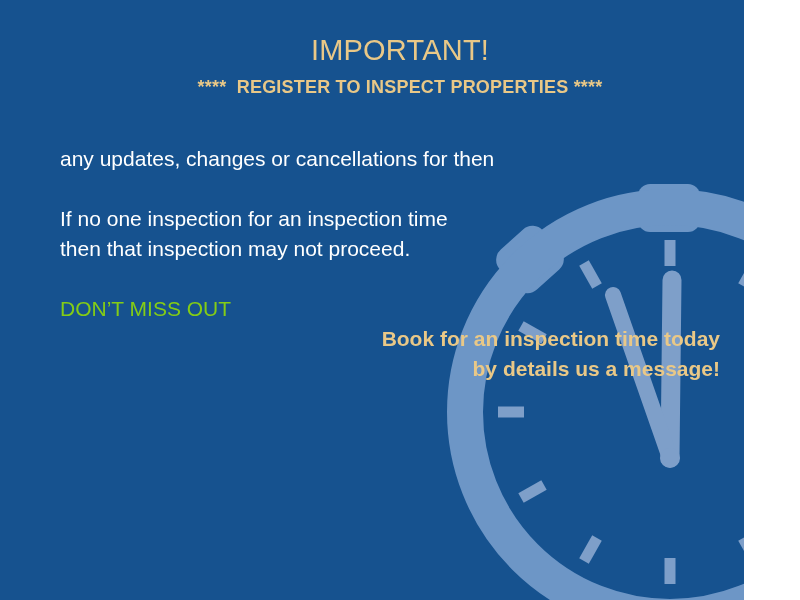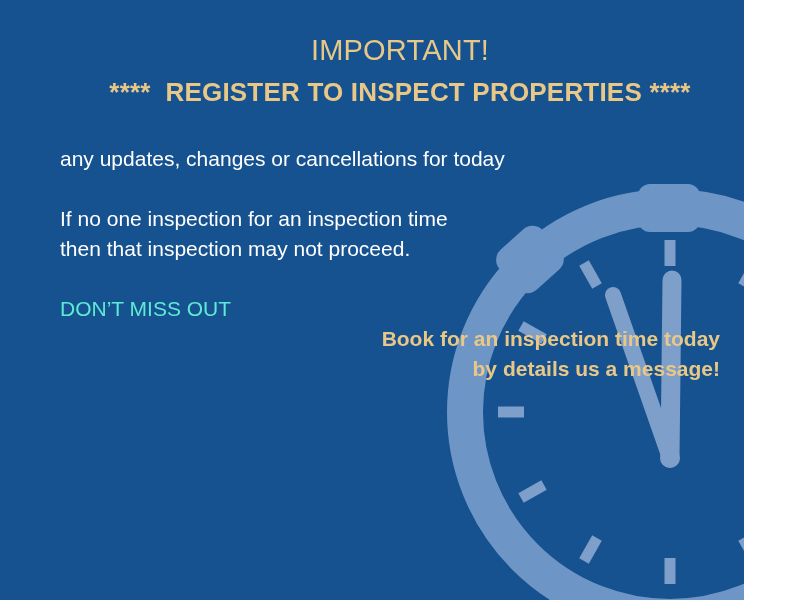--- a/index.html
+++ b/index.html
@@ -41,21 +41,21 @@
   #heading-primary {
     color: #e9c887;
     font-size: 29px;
     font-weight: 400;
     letter-spacing: 0.2px;
     line-height: 1.25;
     margin: 0;
   }
   #heading-secondary {
     color: #e9c887;
-    font-size: 26px;
+    font-size: 18px;
     font-weight: bold;
     letter-spacing: 0.2px;
     line-height: 1.3;
     margin: 8px 0 0 0;
     white-space: pre;
   }
 
   
   #body-copy {
     position: absolute;
@@ -69,21 +69,21 @@
     font-size: 21px;
     font-weight: 400;
     line-height: 30px;
     white-space: pre-wrap;
   }
   .para-gap {
     height: 30px;
   }
   .cta-lead {
     margin: 0;
-    color: #5eead4;
+    color: #84cc16;
     font-size: 21px;
     font-weight: 400;
     line-height: 30px;
   }
   .cta-gold {
     margin: 0;
     color: #e9c887;
     font-size: 21px;
     font-weight: bold;
     line-height: 30px;
@@ -151,21 +151,21 @@
   </svg>
 
   <div class="heading-block">
     <div id="heading-primary">IMPORTANT!</div>
     <div id="heading-secondary">****  REGISTER TO INSPECT PROPERTIES ****</div>
   </div>
 
   <div id="body-copy">
 
     <div>
-      <p class="para">any updates, changes or cancellations for today</p>
+      <p class="para">any updates, changes or cancellations for then</p>
     </div>
 
     <div class="para-gap"></div>
 
     <div>
       <p class="para">If no one inspection for an inspection time</p>
       <p class="para">then that inspection may not proceed.</p>
     </div>
 
     <div class="para-gap"></div>

